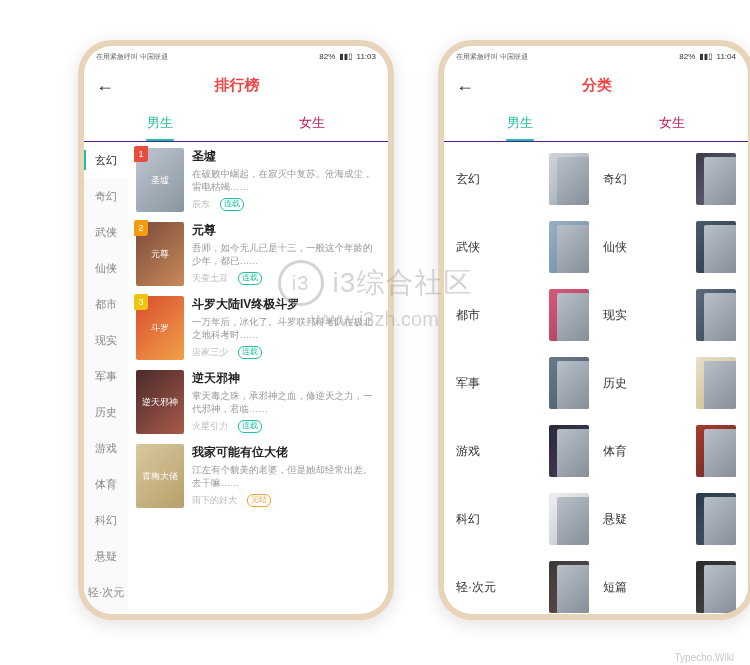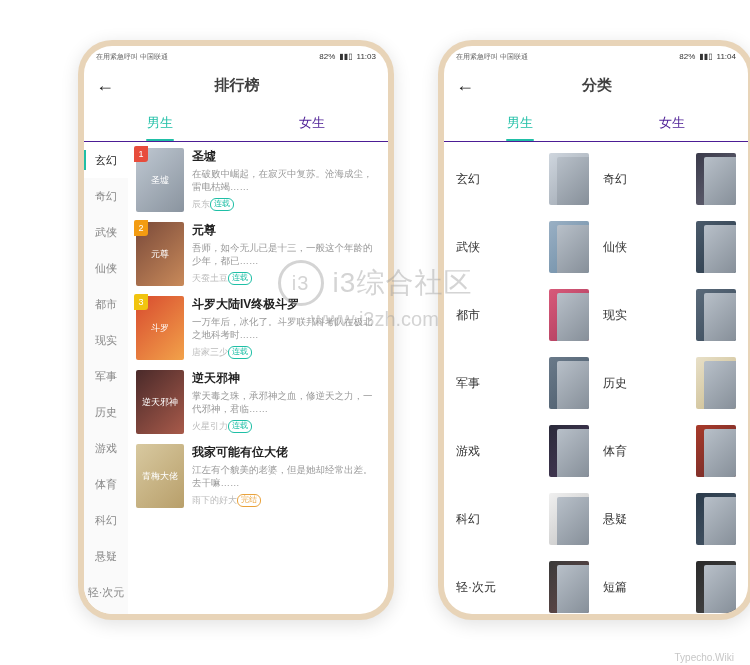--- a/index.html
+++ b/index.html
@@ -50,36 +50,36 @@
     padding: 0 12px;
     position: relative;
   }
   .back-arrow { font-size: 18px; color:#222; }
   .header-title {
     position: absolute;
     left: 2px; right: 0;
     text-align: center;
     font-size: 15px;
     font-weight: 600;
-    color: #404040;
+    color: #ef4444;
     pointer-events: none;
   }
   .tabs {
     display: flex;
     height: 38px;
     border-bottom: 1px solid #4c1d95;
     text-align: center;
   }
   .tab {
     flex: 1;
     display: flex;
     align-items: center;
     justify-content: center;
     font-size: 13px;
-    color: #4c1d95;
+    color: #be185d;
     position: relative;
   }
   .tab.active { color: #1fbfa6; font-weight:500; }
   .tab.active::after {
     content: "";
     position: absolute;
     bottom: 0;
     width: 28px;
     height: 2px;
     background: #1fbfa6;
@@ -152,21 +152,21 @@
     display:flex;
     align-items:center;
     justify-content:center;
     border-radius: 2px 0 3px 0;
   }
   .rank-badge.b2 { background:#f39c12; }
   .rank-badge.b3 { background:#f1c40f; }
   .rank-info { flex:1; min-width:0; }
   .rank-title { font-size:12px; font-weight:600; color:#222; margin-bottom:3px; white-space:nowrap; overflow:hidden; text-overflow:ellipsis;}
   .rank-desc { font-size:9.5px; color:#999; line-height:1.35; height:26px; overflow:hidden; }
-  .rank-meta { font-size:9px; color:#bbb; margin-top:4px; display:flex; gap:0; }
+  .rank-meta { font-size:9px; color:#bbb; margin-top:4px; display:flex; gap:10px; }
   .tag {
     border:1px solid #1fbfa6;
     color:#1fbfa6;
     font-size:8px;
     padding:0 3px;
     border-radius:6px;
     line-height:1.3;
   }
   .tag.done { border-color:#e9a23b; color:#e9a23b; }
   

